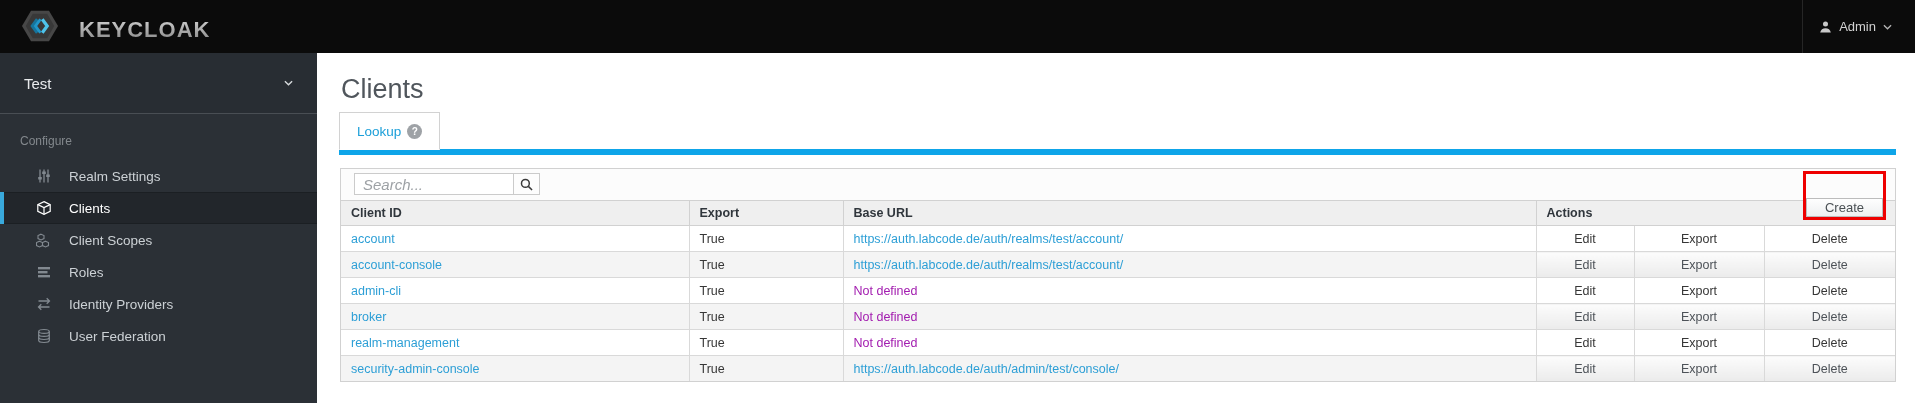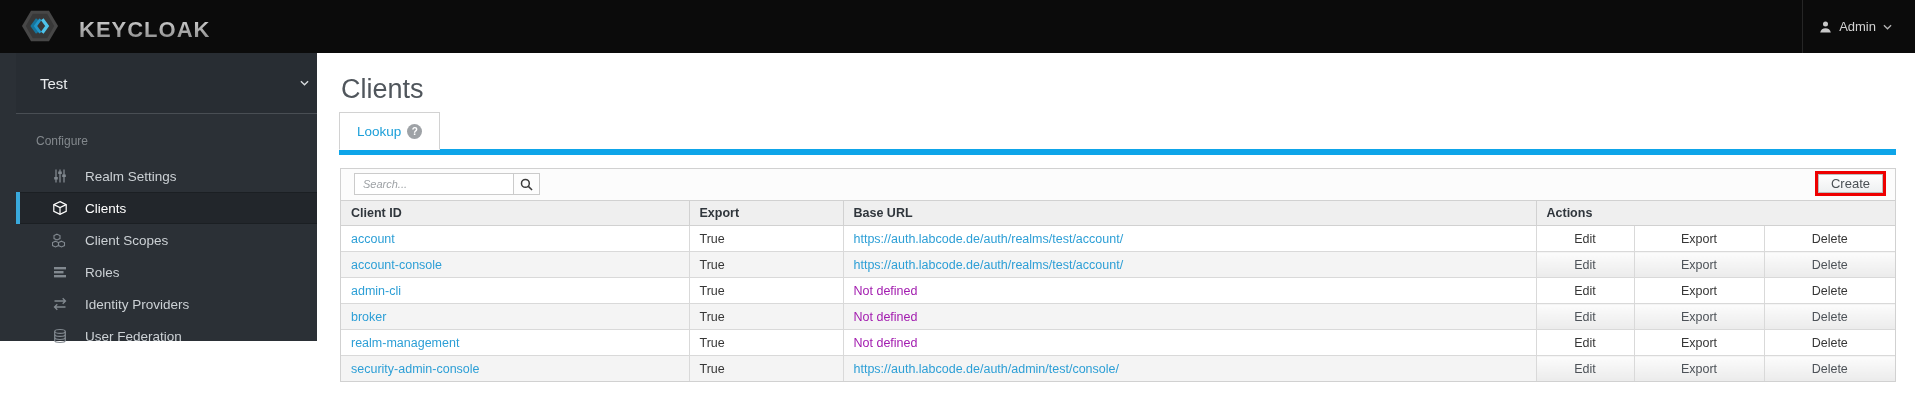--- a/index.html
+++ b/index.html
@@ -18,21 +18,21 @@
     -webkit-background-clip:text;-webkit-text-fill-color:transparent;
   }
   .header-sep{position:absolute;right:112px;top:0;width:1px;height:53px;background:#262626;}
   .user-menu{
     position:absolute;right:23px;top:0;height:53px;display:flex;align-items:center;gap:7px;
     color:#d2d2d2;font-size:13px;cursor:pointer;
   }
   .chev{display:inline-block;width:9px;height:6px;}
   .chev svg{display:block;width:100%;height:100%;}
   
-  .sidebar{position:absolute;top:53px;left:0;width:317px;height:288px;background:#2b3036;padding-left:16px;}
+  .sidebar{position:absolute;top:53px;left:0;width:317px;height:350px;background:#2b3036;}
   .realm-row{
     height:60px;border-bottom:1px solid #494e54;background:#282d33;
     display:flex;align-items:center;justify-content:space-between;
     padding:0 24px;color:#e9ebed;font-size:15px;cursor:pointer;
   }
   .section-label{margin:20px 0 12px 20px;color:#83888d;font-size:12px;}
   .nav-item{height:32px;display:flex;align-items:center;color:#ccd1d5;font-size:13.5px;position:relative;cursor:pointer;}
   .nav-icon{position:absolute;left:36px;width:16px;height:16px;color:#828990;}
   .nav-icon svg{display:block;width:16px;height:16px;}
   .nav-label{margin-left:69px;}
@@ -54,34 +54,34 @@
     font-size:10px;line-height:15px;text-align:center;font-weight:bold;cursor:pointer;
   }
   
   .panel{
     position:absolute;left:23px;top:115px;width:1556px;box-sizing:border-box;
     border:1px solid #d1d1d1;background:#fcfcfc;
   }
   .toolbar{height:31px;position:relative;border-bottom:1px solid #d1d1d1;}
   .search-input{
     position:absolute;left:13px;top:4px;width:160px;height:22px;box-sizing:border-box;
-    border:1px solid #cbcbcb;padding:0 8px;font-size:11px;font-family:inherit;color:#333;
+    border:1px solid #cbcbcb;padding:0 8px;font-size:15px;font-family:inherit;color:#333;
     background:#fff;outline:none;
   }
   .search-input::placeholder{font-style:italic;color:#9da1a5;}
   .search-btn{
     position:absolute;left:172px;top:4px;width:27px;height:22px;box-sizing:border-box;
     border:1px solid #cbcbcb;background:#fdfdfd;display:flex;align-items:center;justify-content:center;
     cursor:pointer;padding:0;
   }
   .search-btn svg{width:13px;height:13px;display:block;}
   .annotation-box{position:absolute;right:9px;top:2px;border:3px solid #ee0000;}
   .create-btn{
     display:block;font-size:13px;color:#4a5054;font-family:inherit;cursor:pointer;
-    background:linear-gradient(#fefefe,#eef0f1);border:1px solid #bcbcbc;padding:1px 12px;
+    background:linear-gradient(#fefefe,#eef0f1);border:1px solid #bcbcbc;padding:1px 18px;margin-top:24px;
   }
   table.clients{width:100%;border-collapse:collapse;table-layout:fixed;font-size:12.5px;background:#fff;}
   table.clients th{
     background:#efefef;height:24px;text-align:left;padding:0 10px;font-weight:700;color:#30363c;
     border-bottom:1px solid #d1d1d1;border-left:1px solid #d1d1d1;overflow:hidden;white-space:nowrap;
   }
   table.clients th:first-child{border-left:none;}
   table.clients td{
     height:25px;padding:0 10px;border-top:1px solid #d9d9d9;border-left:1px solid #d9d9d9;
     color:#363636;overflow:hidden;white-space:nowrap;background:#fff;

